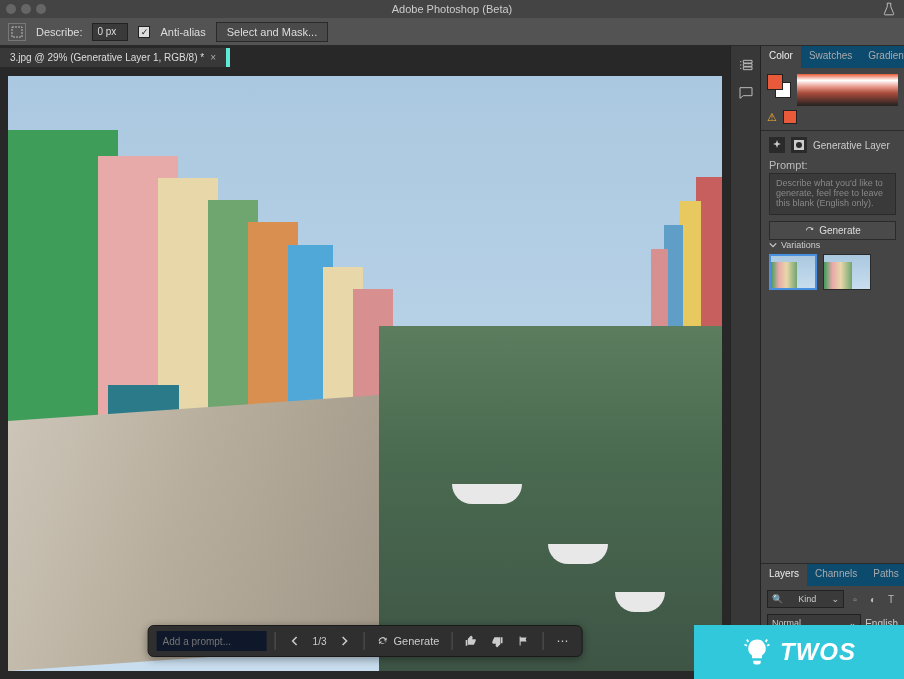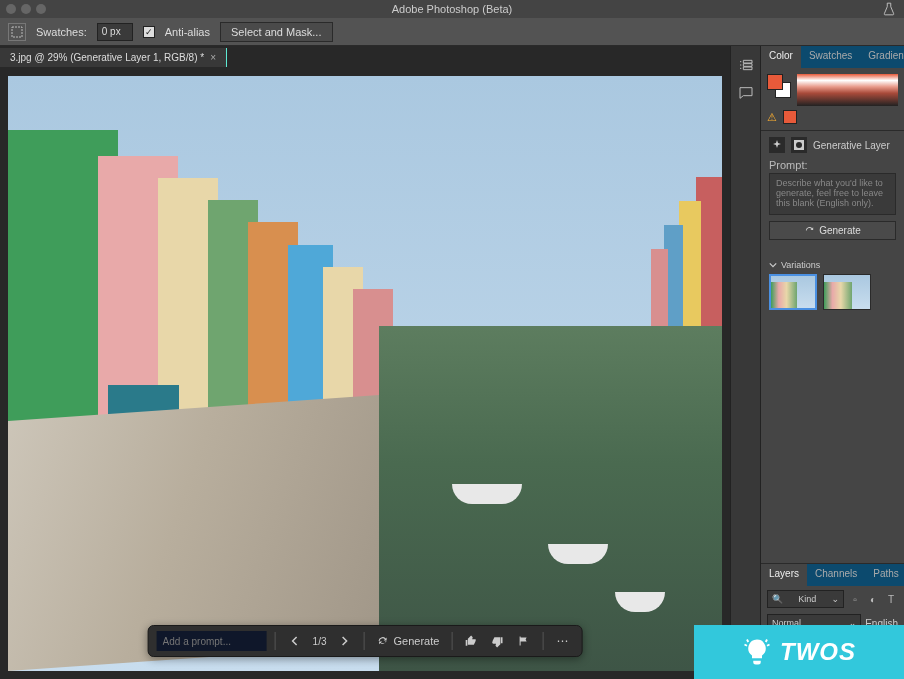--- a/index.html
+++ b/index.html
@@ -13,21 +13,21 @@
 .opt-icon { width:18px; height:18px; border:1px solid #777; display:flex; align-items:center; justify-content:center; }
 .feather-input { width:36px; height:18px; background:#3a3a3a; color:#ddd; border:1px solid #222; font-size:10px; padding:0 4px; }
 .checkbox { width:12px; height:12px; background:#ddd; border:1px solid #222; display:inline-flex; align-items:center; justify-content:center; font-size:9px; color:#222; }
 .btn-small { background:#4a4a4a; border:1px solid #2a2a2a; color:#ddd; font-size:11px; padding:3px 10px; cursor:pointer; }
 .notch { position:absolute; right:8px; top:2px; width:14px; height:14px; }
 .notch svg { width:14px; height:14px; fill:#ccc; }
 
 .docarea { display:flex; height:calc(100% - 46px); }
 .canvaswrap { flex:1; background:#282828; display:flex; flex-direction:column; }
 .doctab { height:22px; display:flex; align-items:center; }
-.doctab-item { background:#383838; color:#ddd; font-size:10px; padding:4px 10px; border-right:1px solid #5eead4; display:flex; gap:6px; }
+.doctab-item { background:#383838; color:#ddd; font-size:10px; padding:4px 10px; border-right:4px solid #5eead4; display:flex; gap:6px; }
 .doctab-close { font-size:10px; color:#aaa; cursor:pointer; }
 .canvas { flex:1; margin:8px; position:relative; overflow:hidden; }
 
 
 .scene { position:absolute; inset:0; }
 .sky { position:absolute; inset:0; background:linear-gradient(#aac8e0,#c8ddee); }
 .water { position:absolute; right:0; bottom:0; width:48%; height:58%; background:linear-gradient(#5d7d5f 0%,#4a6a50 40%,#3e5546 100%); }
 .pavement { position:absolute; left:0; bottom:0; width:60%; height:42%; background:linear-gradient(110deg,#ccc5b8 0%,#b8ae9d 40%,#9c9284 100%); transform:skewY(-4deg); transform-origin:left bottom; }
 .houses { position:absolute; left:0; top:6%; width:70%; height:62%; }
 .house { position:absolute; bottom:0; }
@@ -79,21 +79,21 @@
 .warn-row { display:flex; gap:6px; margin-top:4px; align-items:center; }
 .warn-icon { color:#ffb030; font-size:11px; }
 .warn-sw { width:14px; height:14px; background:#e85a3a; border:1px solid #222; }
 
 .prop-body { padding:6px 8px; }
 .prop-header { display:flex; gap:6px; align-items:center; margin-bottom:6px; }
 .prop-icon { width:16px; height:16px; background:#2a2a2a; display:flex; align-items:center; justify-content:center; }
 .prompt-label { font-size:11px; color:#bbb; margin-bottom:2px; }
 .prompt-box { background:#3a3a3a; border:1px solid #2a2a2a; padding:4px 6px; font-size:9px; color:#888; height:42px; overflow:hidden; }
 .gen-btn { margin-top:6px; width:100%; background:#4a4a4a; border:1px solid #2a2a2a; color:#ddd; font-size:10px; padding:3px 0; display:flex; align-items:center; justify-content:center; gap:4px; cursor:pointer; }
-.variations { margin-top:20px; }
+.variations { margin-top:0; }
 .var-label { font-size:9px; color:#ccc; display:flex; align-items:center; gap:4px; }
 .var-thumbs { display:flex; gap:6px; margin-top:4px; }
 .var-thumb { width:48px; height:36px; border:1px solid #2a2a2a; overflow:hidden; cursor:pointer; position:relative; }
 .var-thumb.sel { border:2px solid #4a90e2; }
 .var-thumb .mini-sky { position:absolute; inset:0; background:linear-gradient(#aac8e0,#c8ddee); }
 .var-thumb .mini-h { position:absolute; left:0; top:20%; width:60%; height:80%; background:linear-gradient(90deg,#3f9d5a 0%,#e8a9a9 30%,#e8d7a9 60%,#6fa56f 100%); }
 
 .divider { height:1px; background:#2a2a2a; }
 
 .layers-toolbar { display:flex; gap:4px; align-items:center; padding:4px 6px; }
@@ -124,21 +124,21 @@
   </div>
   <span>Adobe Photoshop (Beta)</span>
 </div>
 
 <div class="optionsbar">
   <div class="opt-icon">
     <svg width="12" height="12" viewBox="0 0 12 12">
         <rect x="1" y="1" width="10" height="10" fill="none" stroke="#bbb" stroke-dasharray="2 1"></rect>
       </svg>
   </div>
-  <span>Swatches:</span>
+  <span>Describe:</span>
   <input class="feather-input" value="0 px" style="">
   <span class="checkbox">✓</span>
   <span>Anti-alias</span>
   <button class="btn-small">Select and Mask...</button>
   <div class="notch">
     <svg viewBox="0 0 24 24">
         <path d="M9 2v6L4 20c-.5 1 .2 2 1.3 2h13.4c1.1 0 1.8-1 1.3-2L15 8V2H9z" fill="none" stroke="#ccc" stroke-width="1.5"></path>
       </svg>
   </div>
 </div>

